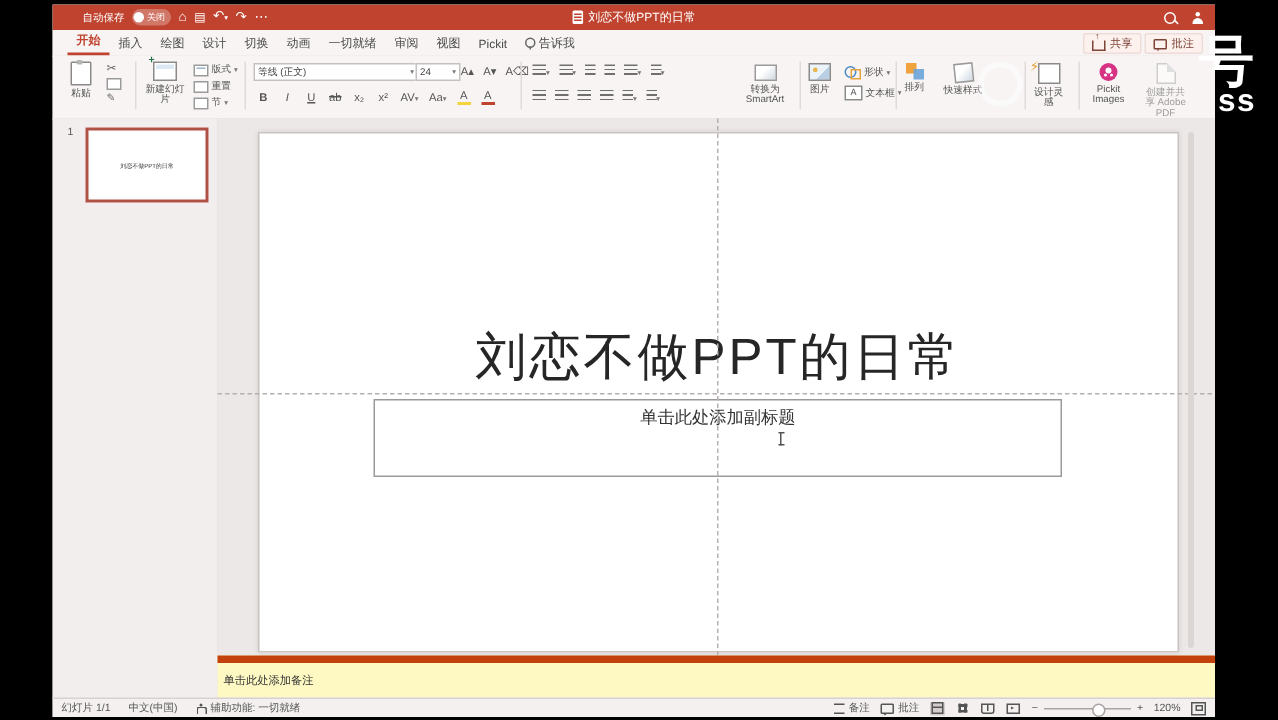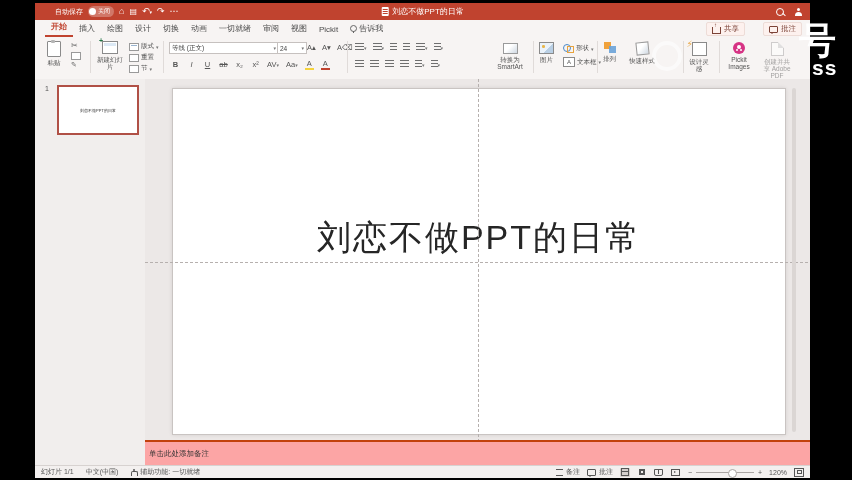--- a/index.html
+++ b/index.html
@@ -24,21 +24,21 @@
   .ic-person::before{content:"";position:absolute;left:2.5px;top:0;width:3px;height:3px;border-radius:50%;background:#fff}
   .ic-person::after{content:"";position:absolute;left:0.5px;top:4px;width:7px;height:4px;border-radius:4px 4px 0 0;background:#fff}
 
   
   .tabrow{position:absolute;left:0;top:17px;right:0;height:17px;background:#f7f4f3;display:flex;align-items:flex-end;padding-left:10px;font-size:8px;color:#4a4a4a;border-bottom:1px solid #e4dfdd}
   .tab{padding:2px 6px 3px;white-space:nowrap}
   .tab.active{color:#c0432f;font-weight:bold;border-bottom:2px solid #c0432f}
   .tab-tellme{display:flex;align-items:center;gap:2px}
   .ic-bulb{width:5px;height:5px;border:1px solid #666;border-radius:50%;position:relative}
   .ic-bulb::after{content:"";position:absolute;left:1.5px;top:5px;width:1px;height:2px;background:#666}
-  .tabrow-right{position:absolute;right:8px;top:2px;display:flex;gap:18px}
+  .tabrow-right{position:absolute;right:8px;top:2px;display:flex;gap:2px}
   .chip{display:flex;align-items:center;gap:3px;font-size:7.5px;color:#7c4337;background:#fdf1ee;border:1px solid #eddcd7;border-radius:2px;padding:1px 5px}
   .ic-share{width:7px;height:6px;border:1px solid #7c4337;border-top:none;position:relative;margin-top:2px}
   .ic-share::after{content:"↑";position:absolute;left:1px;top:-5px;font-size:6px;color:#7c4337}
   .ic-bubble{width:7px;height:5px;border:1px solid #7c4337;border-radius:1px;position:relative}
   .ic-bubble::after{content:"";position:absolute;left:1px;bottom:-3px;border:1.5px solid transparent;border-top-color:#7c4337}
 
   
   .ribbon{position:absolute;left:0;top:34px;right:0;height:42px;background:#f7f4f3;border-bottom:1px solid #d9d4d2;font-size:6.5px;color:#555}
   .sep{position:absolute;top:4px;bottom:6px;width:1px;background:#e0dbd9}
   .bigbtn{position:absolute;display:flex;flex-direction:column;align-items:center;text-align:center;line-height:1.1}
@@ -87,21 +87,21 @@
   .slide{position:absolute;left:27px;top:9px;width:612px;height:345px;background:#fff;border:1px solid #c9c4c2;box-shadow:0 0 4px rgba(0,0,0,.10)}
   .slide-title{position:absolute;left:0;right:0;top:126px;text-align:center;font-size:34px;font-weight:400;color:#262626;letter-spacing:2px;white-space:nowrap}
   .subtitle-box{position:absolute;left:76px;top:177px;width:457px;height:50px;border:1px solid #9a9a9a}
   .subtitle-text{position:absolute;left:0;right:0;top:4px;text-align:center;font-size:11.5px;color:#333}
   .ibeam{position:absolute;left:270px;top:21px;width:1px;height:9px;background:#555}
   .ibeam::before,.ibeam::after{content:"";position:absolute;left:-1.5px;width:4px;height:1px;background:#555}
   .ibeam::after{bottom:0}
   .guide-v{position:absolute;left:333px;top:0;bottom:24px;border-left:1px dashed #b6b0ae;pointer-events:none}
   .guide-h{position:absolute;left:0;right:2px;top:183px;border-top:1px dashed #b6b0ae;pointer-events:none}
   .vscroll{position:absolute;right:14px;top:9px;width:4px;height:344px;background:#dbd6d4;border-radius:2px}
-  .notes{position:absolute;left:0;right:0;bottom:0;height:24px;background:#fca5a5;border-top:2px solid #c2410c}
+  .notes{position:absolute;left:0;right:0;bottom:0;height:24px;background:#fef9c3;border-top:5px solid #c2410c}
   .notes-text{position:absolute;left:4px;top:7px;font-size:7.5px;color:#333}
 
   
   .statusbar{position:absolute;left:0;right:0;bottom:0;height:12px;background:#f3f0ef;border-top:1px solid #d7d2d0;display:flex;align-items:center;font-size:7px;color:#555;padding:0 6px;gap:12px}
   .sb-item{display:flex;align-items:center;gap:3px;white-space:nowrap}
   .ic-access{width:7px;height:7px;position:relative}
   .ic-access::before{content:"";position:absolute;left:2.5px;top:0;width:2px;height:2px;border-radius:50%;background:#555}
   .ic-access::after{content:"";position:absolute;left:1px;top:2.5px;width:5px;height:4px;border-radius:2px 2px 0 0;border:1px solid #555;border-bottom:none}
   .sb-right{margin-left:auto;display:flex;align-items:center;gap:7px}
   .ic-notes-sb{width:7px;height:5px;border-top:1px solid #555;border-bottom:1px solid #555;margin-top:1px}
@@ -311,20 +311,24 @@
   <div class="thumbs">
     <span class="thumb-num">1</span>
     <div class="thumb">
       <span class="thumb-text">刘恋不做PPT的日常</span>
     </div>
   </div>
 
   <div class="editor">
     <div class="slide">
       <div class="slide-title">刘恋不做PPT的日常</div>
+      <div class="subtitle-box">
+        <div class="subtitle-text">单击此处添加副标题</div>
+        <div class="ibeam"></div>
+      </div>
     </div>
     <div class="guide-v"></div>
     <div class="guide-h"></div>
     <div class="vscroll"></div>
     <div class="notes">
       <span class="notes-text">单击此处添加备注</span>
     </div>
   </div>
 
   <div class="statusbar">

